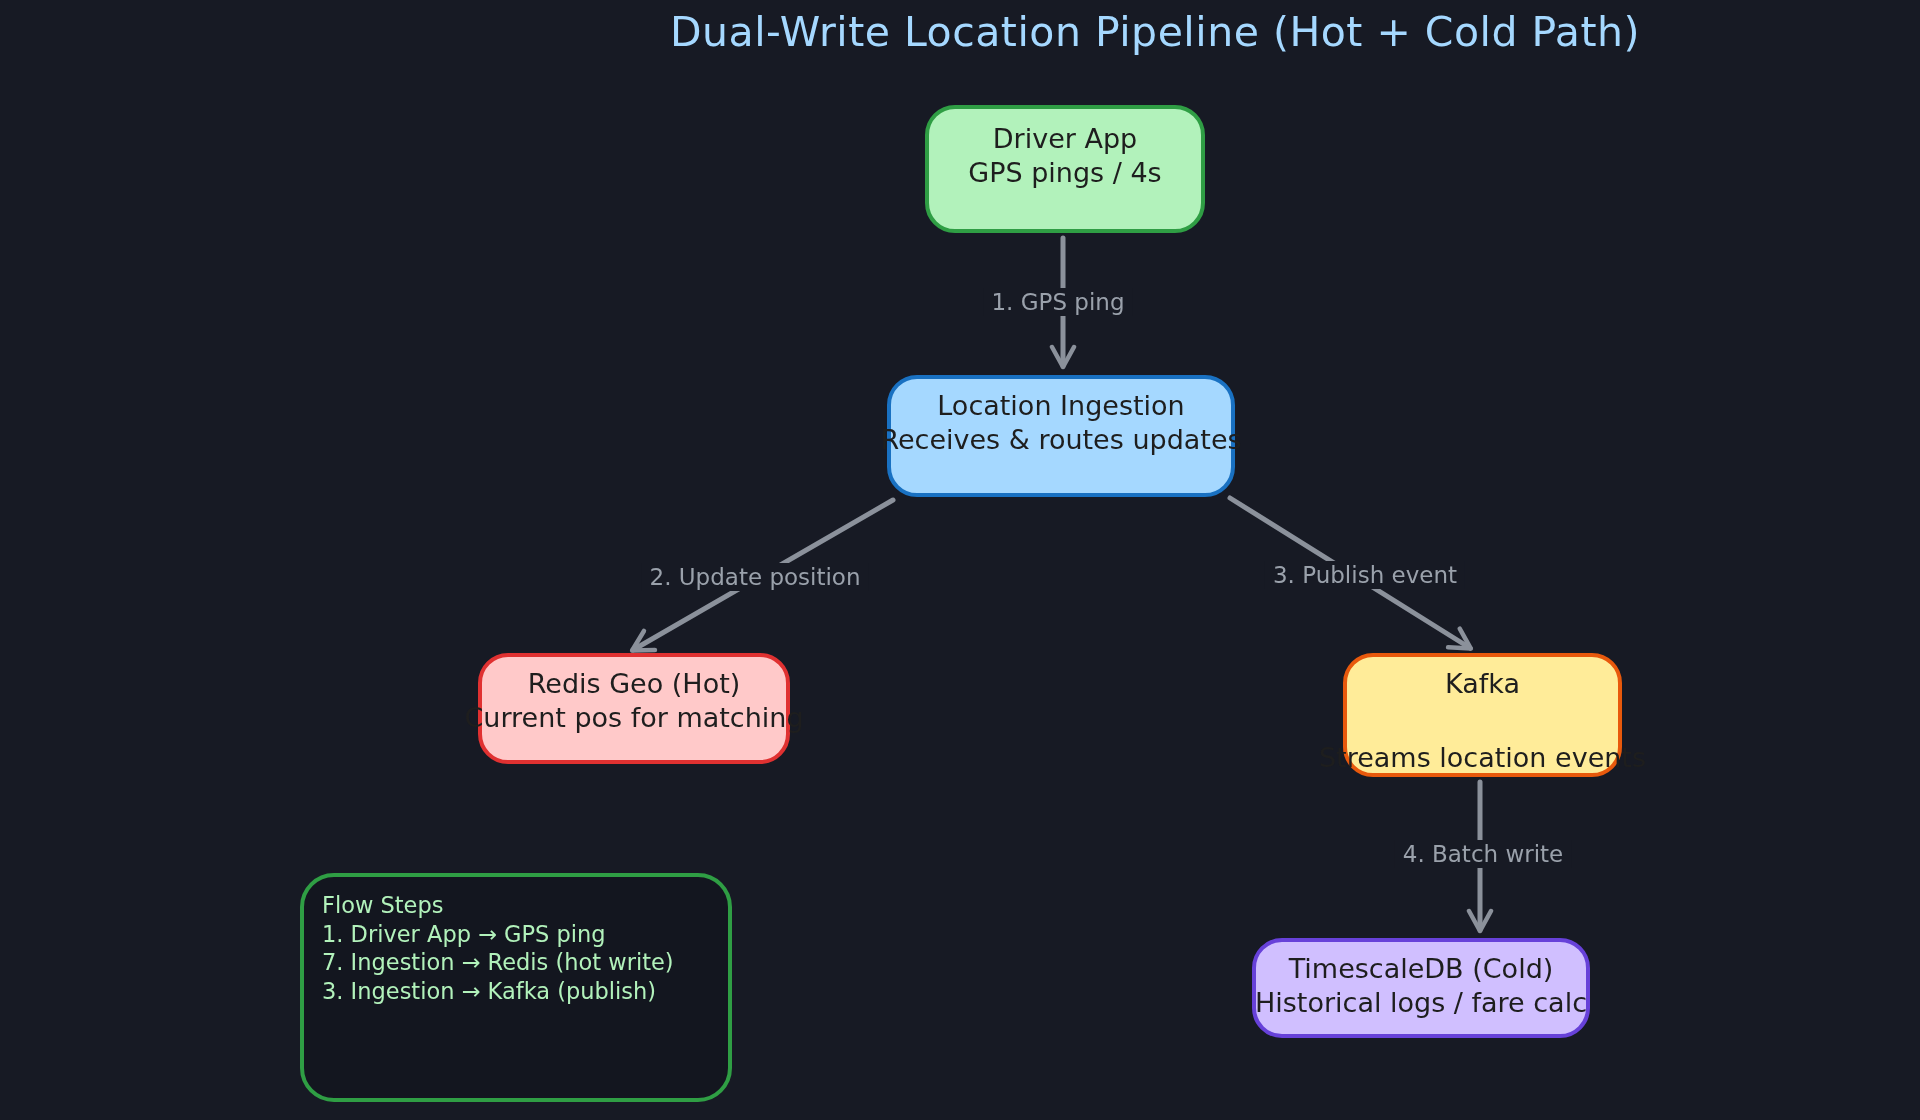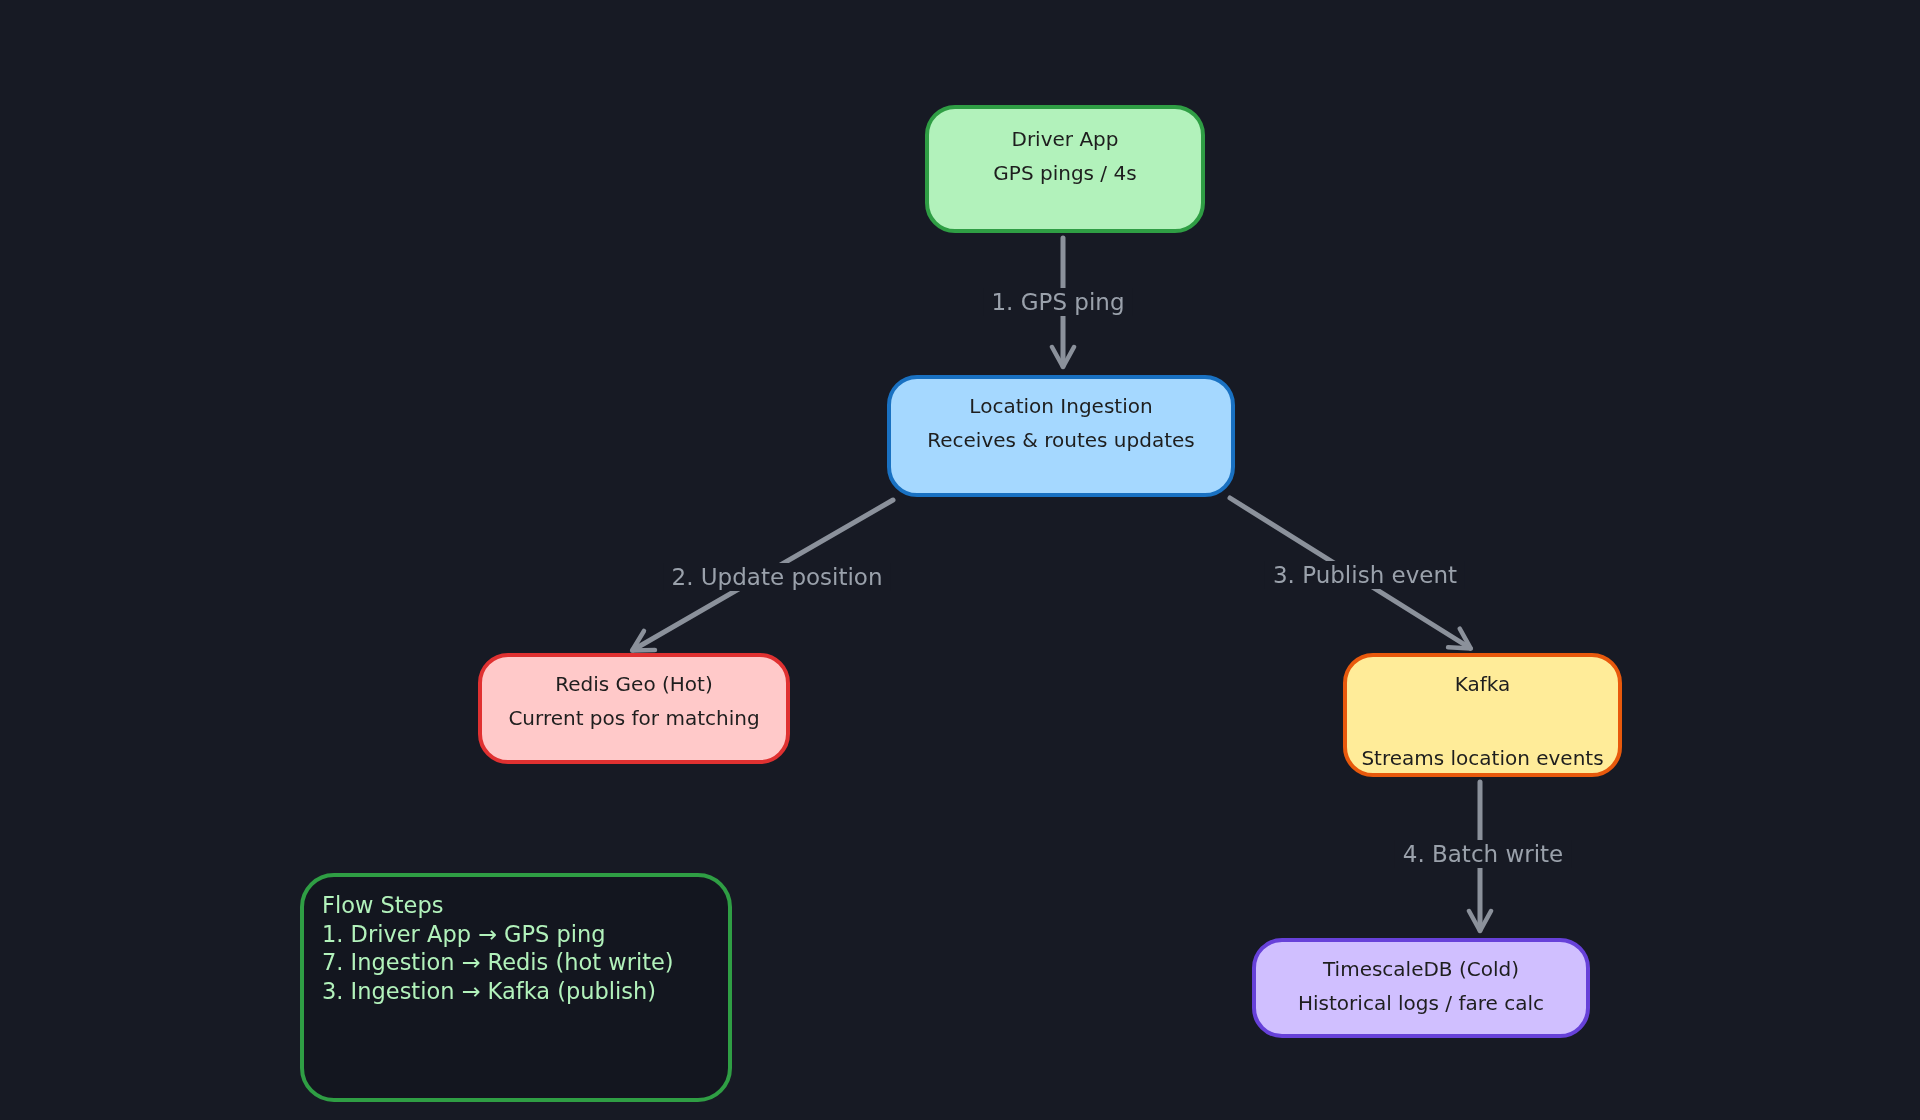--- a/index.html
+++ b/index.html
@@ -31,38 +31,38 @@
   }
   .node {
     position: absolute;
     box-sizing: border-box;
     border: 4.5px solid;
     border-radius: 30px;
     display: flex;
     flex-direction: column;
     align-items: center;
     padding-top: 10px;
-    font-size: 20px;
+    font-size: 27px;
     line-height: 34px;
   }
   .nl { white-space: nowrap; }
   #node-driver    { left: 925px;  top: 105px; width: 280px; height: 128px; padding-top: 13px; }
   #node-ingestion { left: 887px;  top: 375px; width: 348px; height: 122px; }
   #node-redis     { left: 478px;  top: 653px; width: 312px; height: 111px; }
   #node-kafka     { left: 1343px; top: 653px; width: 279px; height: 124px; }
   #node-timescale { left: 1252px; top: 938px; width: 338px; height: 100px; }
   .elabel {
     position: absolute;
     transform: translate(-50%, -50%);
     font-size: 23px;
     padding: 1px 8px;
     white-space: nowrap;
   }
   #elabel-1 { left: 1058px; top: 302px; }
-  #elabel-2 { left: 755px;  top: 577px; margin-left: 22px; }
+  #elabel-2 { left: 755px;  top: 577px; }
   #elabel-3 { left: 1365px; top: 575px; }
   #elabel-4 { left: 1483px; top: 854px; }
   .legend {
     position: absolute;
     left: 300px;
     top: 873px;
     width: 432px;
     height: 229px;
     box-sizing: border-box;
     border: 4.5px solid;
@@ -71,20 +71,21 @@
     font-size: 22.5px;
     line-height: 28.5px;
   }
   .legend div { white-space: nowrap; }
 </style>
 </head>
 <body>
 
 <div id="canvas" style="background: rgb(23, 26, 36);">
 
+  <div class="title" style="color: rgb(165, 216, 255);">Dual-Write Location Pipeline (Hot + Cold Path)</div>
 
   <svg class="edges" width="1920" height="1120" style="color: rgb(139, 145, 155);">
     <defs>
       <marker id="ah" viewBox="-24 -14 28 28" markerWidth="28" markerHeight="28" markerUnits="userSpaceOnUse" orient="auto" refX="-1" refY="0">
         <path d="M -20 -11 L 0 0 M -20 11 L 0 0" fill="none" stroke="currentColor" stroke-width="4.5" stroke-linecap="round"></path>
       </marker>
     </defs>
     <line x1="1063" y1="238" x2="1063" y2="366" marker-end="url(#ah)"></line>
     <line x1="893" y1="500" x2="633" y2="650" marker-end="url(#ah)"></line>
     <line x1="1230" y1="498" x2="1470" y2="648" marker-end="url(#ah)"></line>

